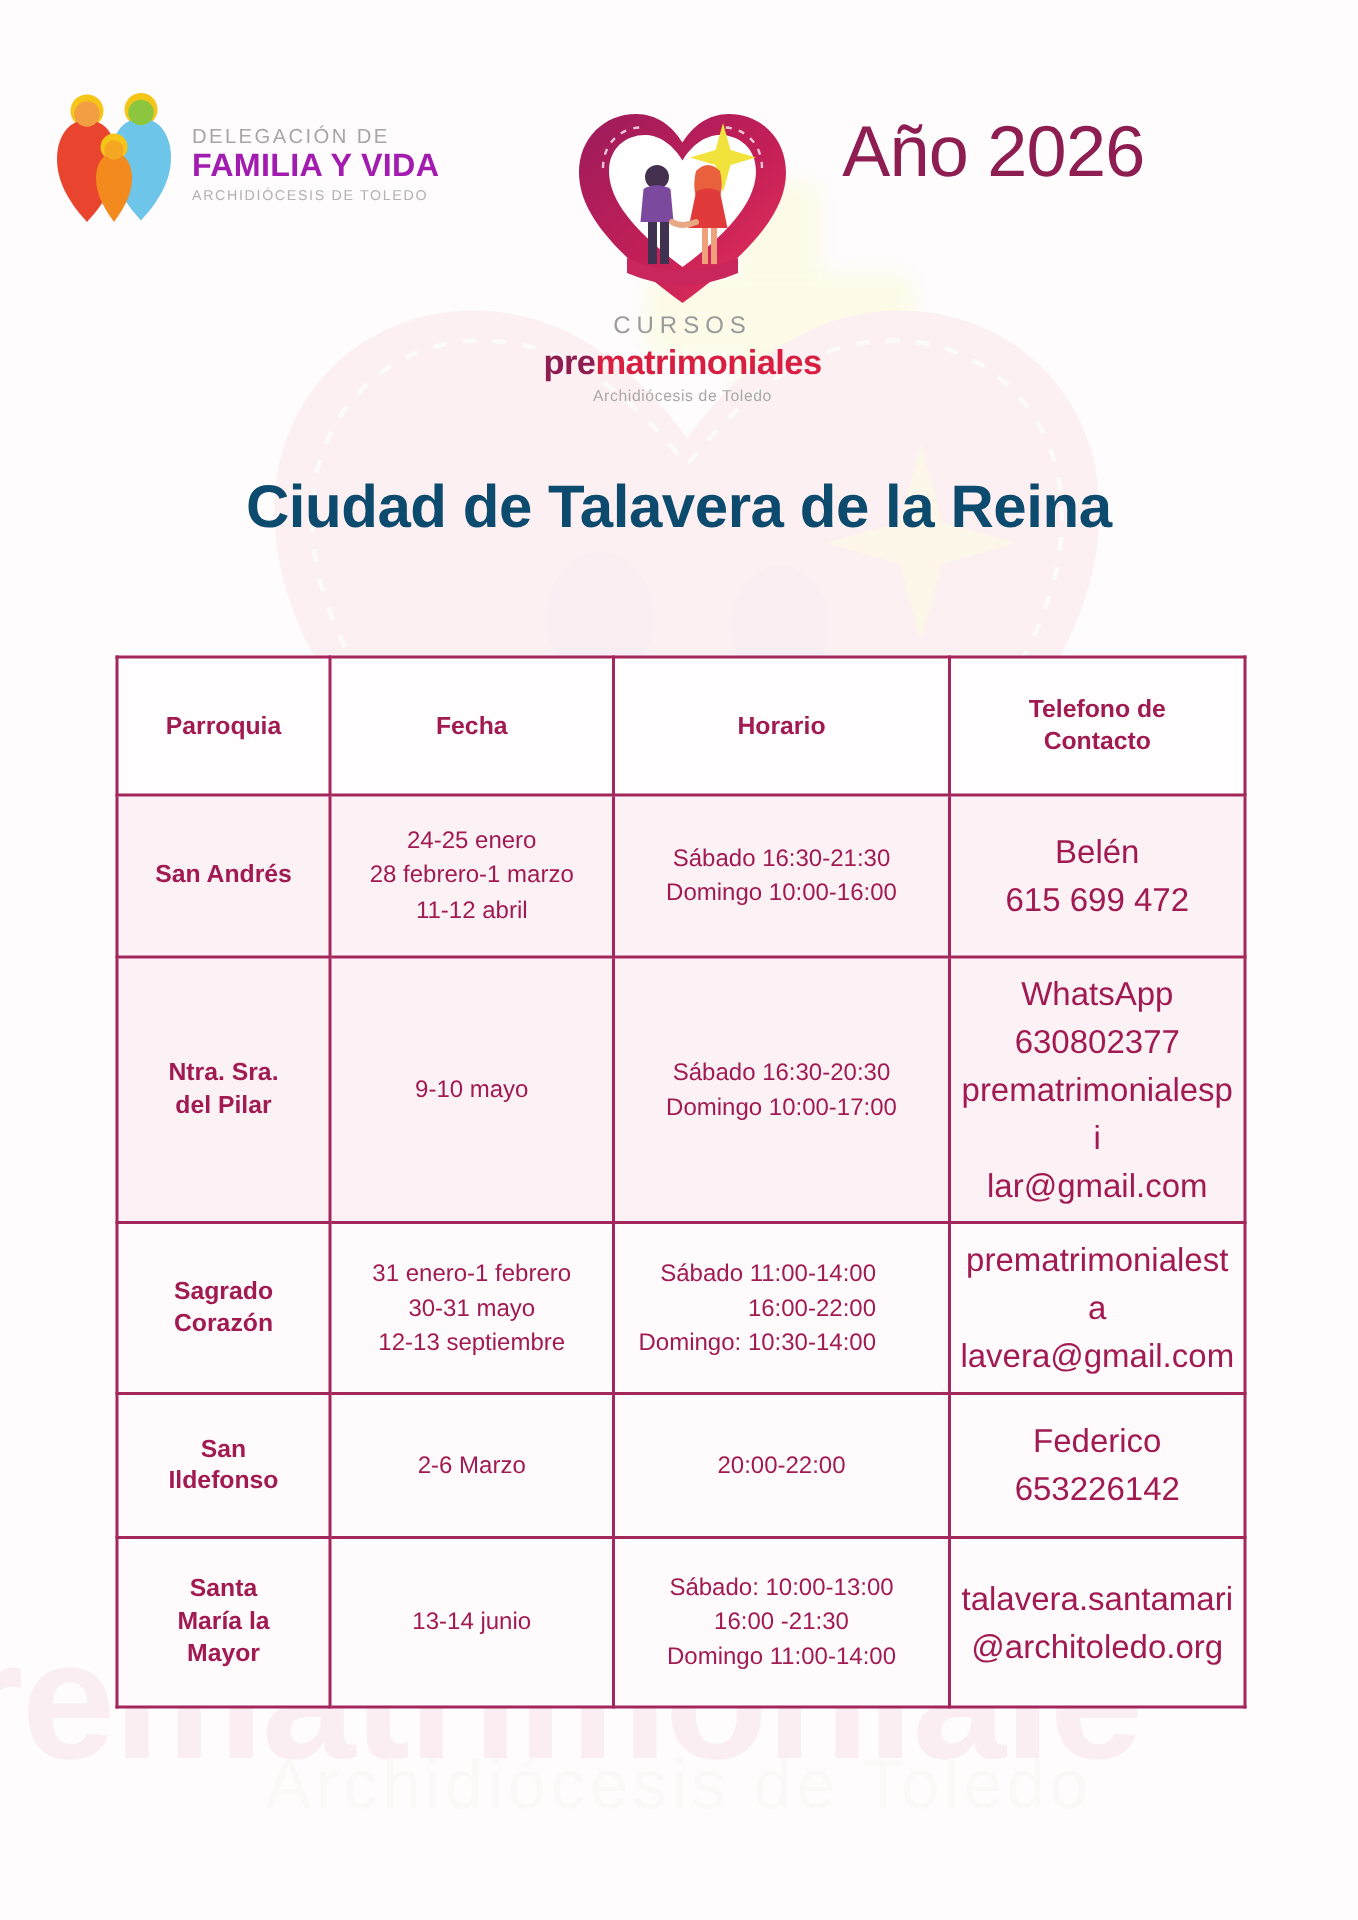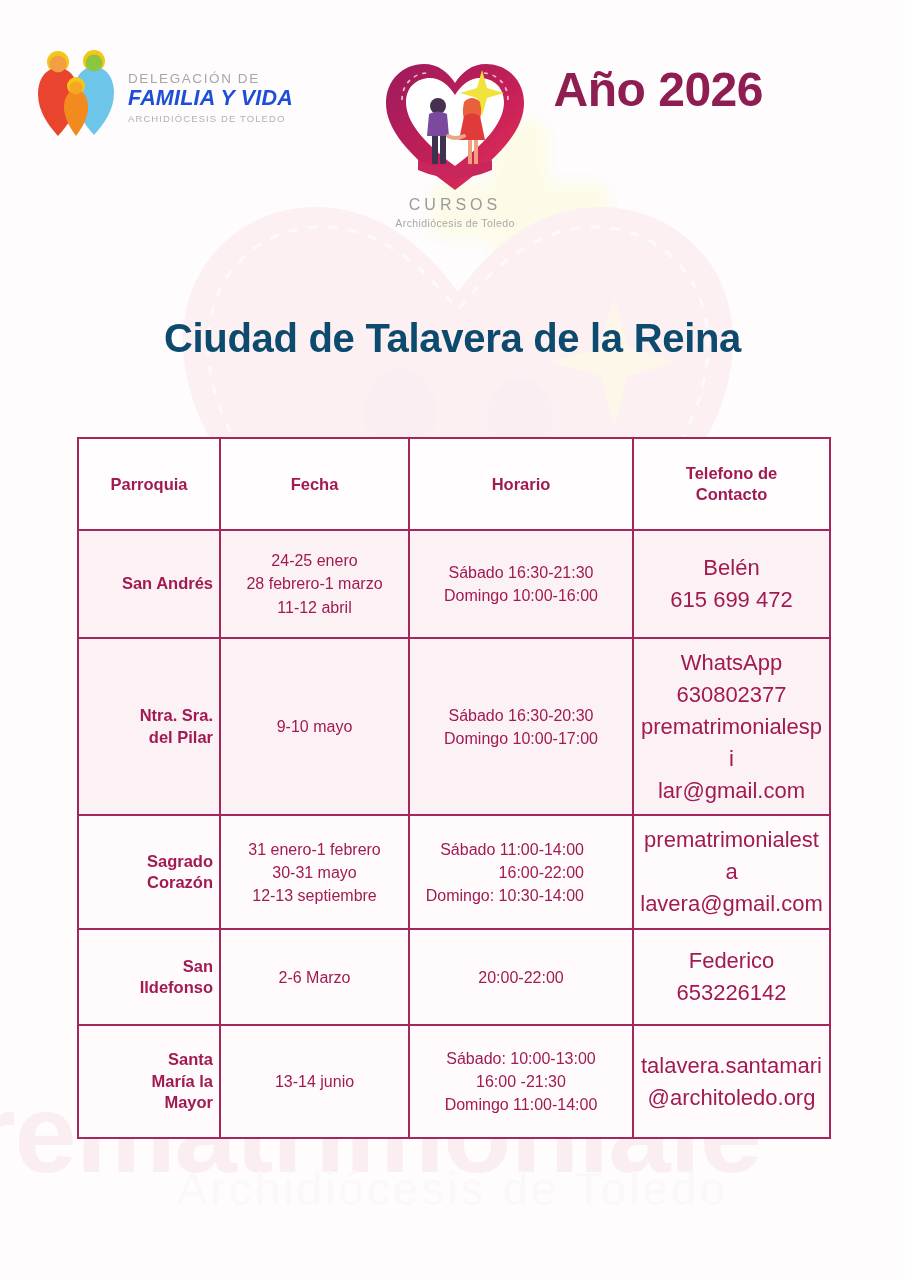--- a/index.html
+++ b/index.html
@@ -98,21 +98,21 @@
     font-weight: bold;
     color: #fcf6f6;
     letter-spacing: 2px;
     white-space: nowrap;
     line-height: 1;
   }
 
   
   .header {
     position: absolute;
-    left: 0; top: 0;
+    left: 0; top: 12px;
     width: 807px;
     height: 280px;
   }
 
   .deleg-logo {
     position: absolute;
     left: 36px;
     top: 48px;
     display: flex;
     align-items: center;
@@ -126,23 +126,22 @@
   .deleg-line1 {
     font-size: 13.5px;
     letter-spacing: 1.6px;
     color: #a7a7a7;
     line-height: 1.15;
   }
   .deleg-line2 {
     font-size: 21.5px;
     font-weight: bold;
     letter-spacing: 0.2px;
-    color: #1d4ed8;
+    color: #a21caf;
     line-height: 1.1;
-    font-style: italic;
   }
   .deleg-line3 {
     font-size: 9.5px;
     letter-spacing: 1.1px;
     color: #b2b2b2;
     line-height: 1.5;
     margin-top: 2px;
   }
 
   .center-logo {
@@ -176,21 +175,21 @@
     color: #a8a8a8;
     letter-spacing: 0.4px;
     margin-top: 3px;
   }
 
   .year {
     position: absolute;
     right: 44px;
     top: 62px;
     font-size: 48px;
-    font-weight: bold;
+    font-weight: normal;
     color: #8e1d52;
     letter-spacing: -0.5px;
   }
 
   
   .city-title {
     position: absolute;
     left: 0;
     top: 316px;
     width: 905px;
@@ -229,21 +228,21 @@
     color: #a11a52;
     text-align: center;
     line-height: 1.25;
     background: #fffdfe;
   }
 
   tbody td { background: #fffbfc; }
   tbody tr.tinted td { background: #fcf2f5; }
 
   .c-parroquia {
-    text-align: right;
+    text-align: center;
     font-size: 16.5px;
     font-weight: bold;
     color: #a11a52;
     line-height: 1.3;
   }
 
   .c-fecha {
     text-align: center;
     font-size: 16px;
     color: #a11a52;
@@ -353,20 +352,21 @@
 
         <circle cx="92" cy="60" r="8" fill="#e8603c"></circle>
         <path d="M84 54 q8 -8 16 0 q3 14 -2 20 q-6 4 -12 0 q-5 -6 -2 -20 Z" fill="#e8603c"></path>
         <path d="M84 68 q8 -5 16 0 l5 24 -26 0 Z" fill="#e03a3a"></path>
         <rect x="88" y="92" width="4" height="24" fill="#f0a07a"></rect>
         <rect x="94" y="92" width="4" height="24" fill="#f0a07a"></rect>
 
         <path d="M68 88 q7 4 16 0" stroke="#e8a882" stroke-width="4" fill="none" stroke-linecap="round"></path>
       </svg>
       <div class="cursos-word">CURSOS</div>
+      <div class="prematri"><span class="pre">pre</span><span class="rest">matrimoniales</span></div>
       <div class="archi-sub">Archidiócesis de Toledo</div>
     </div>
 
     <div class="year">Año 2026</div>
   </div>
 
   <div class="city-title">Ciudad de Talavera de la Reina</div>
 
   <table class="schedule-table">
     <colgroup>

